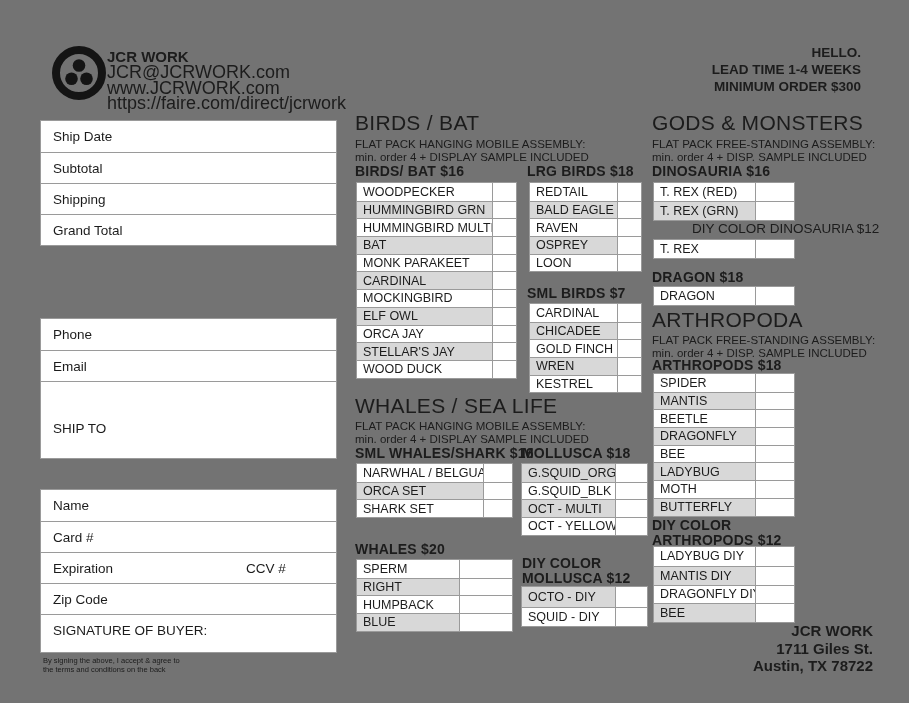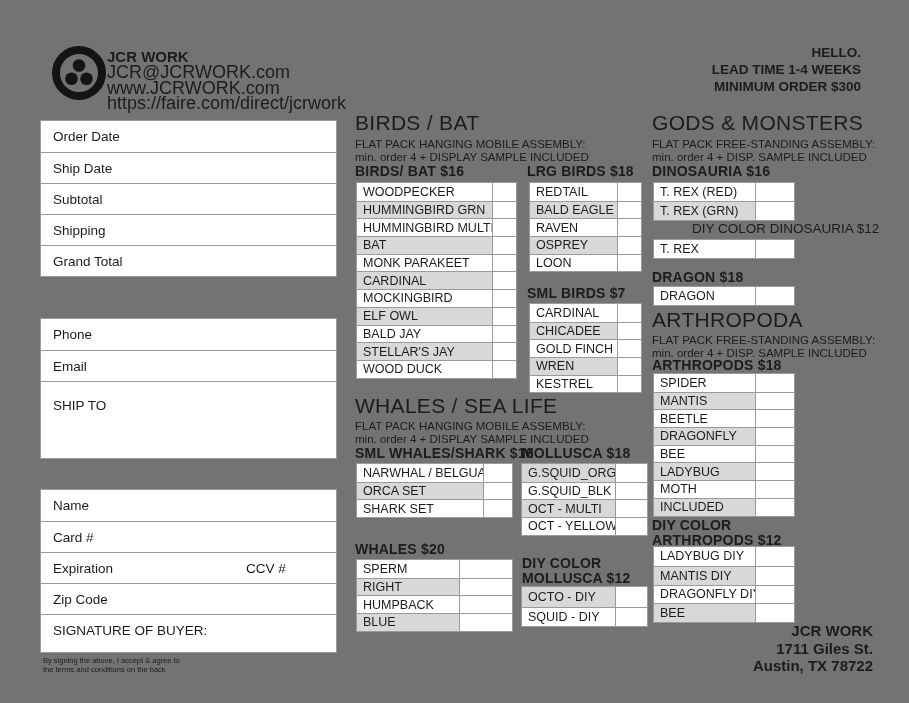--- a/index.html
+++ b/index.html
@@ -14,21 +14,21 @@
   .brand-line{font-size:18px;line-height:15.5px;}
   .hello-block{position:absolute;right:48px;top:44px;text-align:right;
                font-size:13.5px;font-weight:700;line-height:17px;}
 
   
   .formbox{position:absolute;left:40px;width:297px;border:1px solid var(--bc);
            box-sizing:border-box;background:#fff;}
   .frow{height:31px;display:flex;align-items:center;padding-left:12px;
         font-size:13.5px;border-top:1px solid var(--bc);box-sizing:border-box;position:relative;}
   .frow:first-child{border-top:none;}
-  .frow.tall{height:77px;align-items:flex-start;padding-top:16px;}
+  .frow.tall{height:77px;align-items:center;padding-top:16px;}
   .frow.sig{height:38px;align-items:flex-start;padding-top:8px;}
   .ccv{position:absolute;left:205px;top:8px;}
   .terms{position:absolute;left:43px;top:656px;font-size:7.5px;line-height:9px;}
 
   
   .sec-title{position:absolute;font-size:21px;letter-spacing:0.3px;white-space:nowrap;}
   .sec-sub{position:absolute;font-size:11.5px;line-height:13px;white-space:nowrap;}
   .tbl-hdr{position:absolute;font-size:14px;font-weight:700;letter-spacing:0.2px;white-space:nowrap;}
   .tbl-hdr.two{line-height:14.5px;}
   .diy-label{position:absolute;font-size:13.5px;white-space:nowrap;margin-left:40px;}
@@ -64,23 +64,20 @@
     <div class="brand-line">https://faire.com/direct/jcrwork</div>
   </div>
   <div class="hello-block">
     <div>HELLO.</div>
     <div>LEAD TIME 1-4 WEEKS</div>
     <div>MINIMUM ORDER $300</div>
   </div>
 
   <div class="formbox" style="top:120px">
     <div class="frow">
-        <span>Order Date</span>
-      </div>
-    <div class="frow">
         <span>Ship Date</span>
       </div>
     <div class="frow">
         <span>Subtotal</span>
       </div>
     <div class="frow">
         <span>Shipping</span>
       </div>
     <div class="frow">
         <span>Grand Total</span>
@@ -155,21 +152,21 @@
       </div>
       <div class="prow">
         <div class="pname">MOCKINGBIRD</div>
         <div class="pqty"></div>
       </div>
       <div class="prow shaded">
         <div class="pname">ELF OWL</div>
         <div class="pqty"></div>
       </div>
       <div class="prow">
-        <div class="pname">BALD JAY</div>
+        <div class="pname">ORCA JAY</div>
         <div class="pqty"></div>
       </div>
       <div class="prow shaded">
         <div class="pname">STELLAR'S JAY</div>
         <div class="pqty"></div>
       </div>
       <div class="prow">
         <div class="pname">WOOD DUCK</div>
         <div class="pqty"></div>
       </div>
@@ -361,21 +358,21 @@
       </div>
       <div class="prow shaded">
         <div class="pname">LADYBUG</div>
         <div class="pqty"></div>
       </div>
       <div class="prow">
         <div class="pname">MOTH</div>
         <div class="pqty"></div>
       </div>
       <div class="prow shaded">
-        <div class="pname">INCLUDED</div>
+        <div class="pname">BUTTERFLY</div>
         <div class="pqty"></div>
       </div>
     </div>
 
   <div class="tbl-hdr two" style="left:652px;top:518px">
     <div>DIY COLOR</div>
     <div>ARTHROPODS $12</div>
   </div>
   <div class="ptable" style="left:653px;top:546px;width:142px;--rh:18.8px;--qw:38px">
       <div class="prow">

